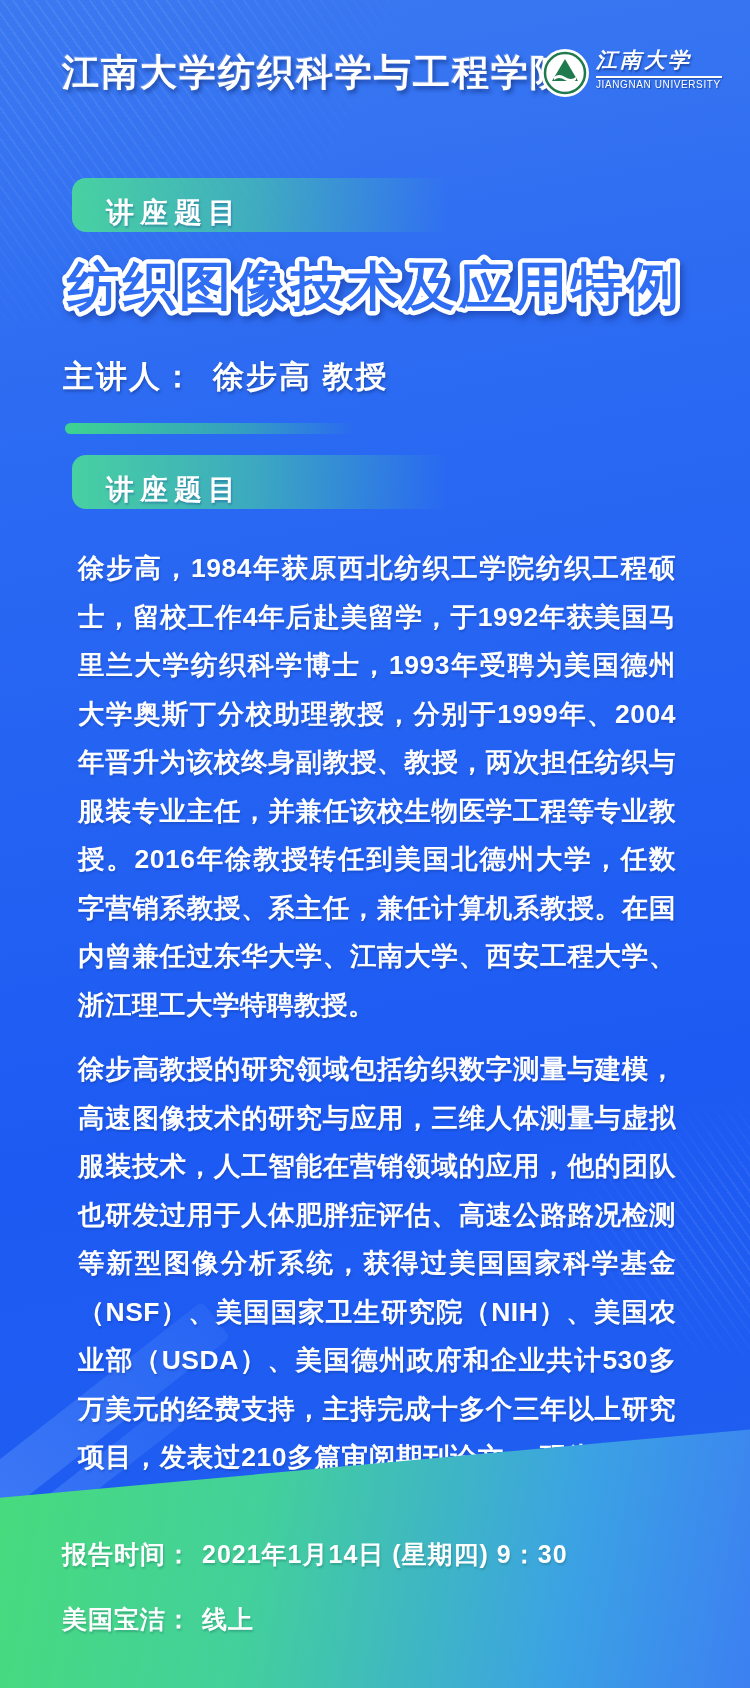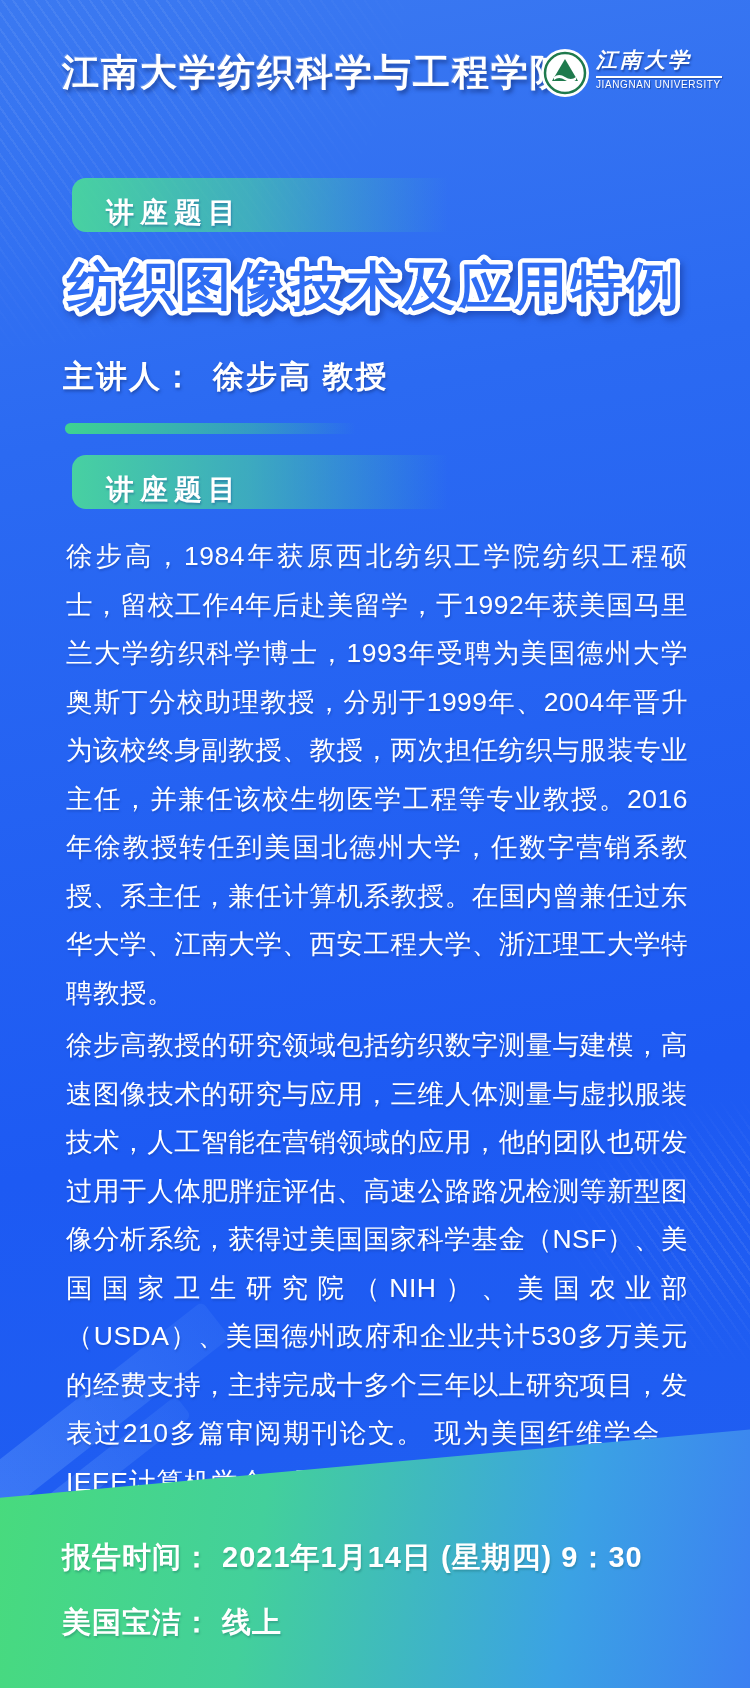--- a/index.html
+++ b/index.html
@@ -95,31 +95,31 @@
     background:linear-gradient(to right,rgba(63,217,140,0.95) 0%,rgba(63,217,140,0.45) 60%,rgba(63,217,140,0) 95%);
   }
 
   
   .bio-text{
     position:absolute;left:62px;top:528px;width:630px;
     color:#ffffff;font-size:26.5px;line-height:48.5px;
     text-align:justify;letter-spacing:0.5px;
     text-shadow:1px 2px 2px rgba(18,55,150,0.35);
   }
-  .bio-text p{margin:4px;}
+  .bio-text p{margin:16px;font-weight:bold;}
 
   
   .footer-wedge{
     position:absolute;left:0;top:1420px;width:750px;height:268px;
     clip-path:polygon(0 29%,100% 3.5%,100% 100%,0 100%);
     background:linear-gradient(100deg,#48db7c 0%,#43d09b 35%,#3ba2e4 75%,#3c80f2 100%);
   }
   .footer-row{
     position:absolute;left:62px;
-    color:#fff;font-size:29px;font-weight:bold;letter-spacing:1px;white-space:nowrap;
+    color:#fff;font-size:25px;font-weight:bold;letter-spacing:1px;white-space:nowrap;
     text-shadow:1px 2px 2px rgba(20,90,90,0.3);
   }
   .footer-time{top:118px;}
   .footer-location{top:183px;}
   .footer-row .value{margin-left:10px;}
 </style>
 </head>
 <body>
 
 <div class="poster">

